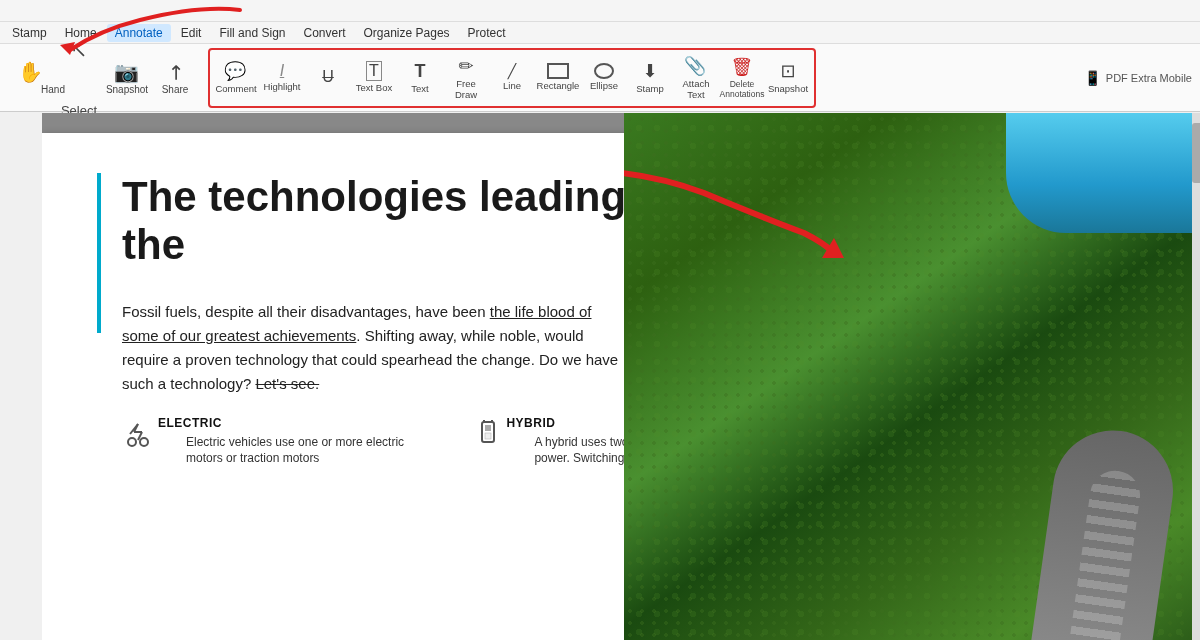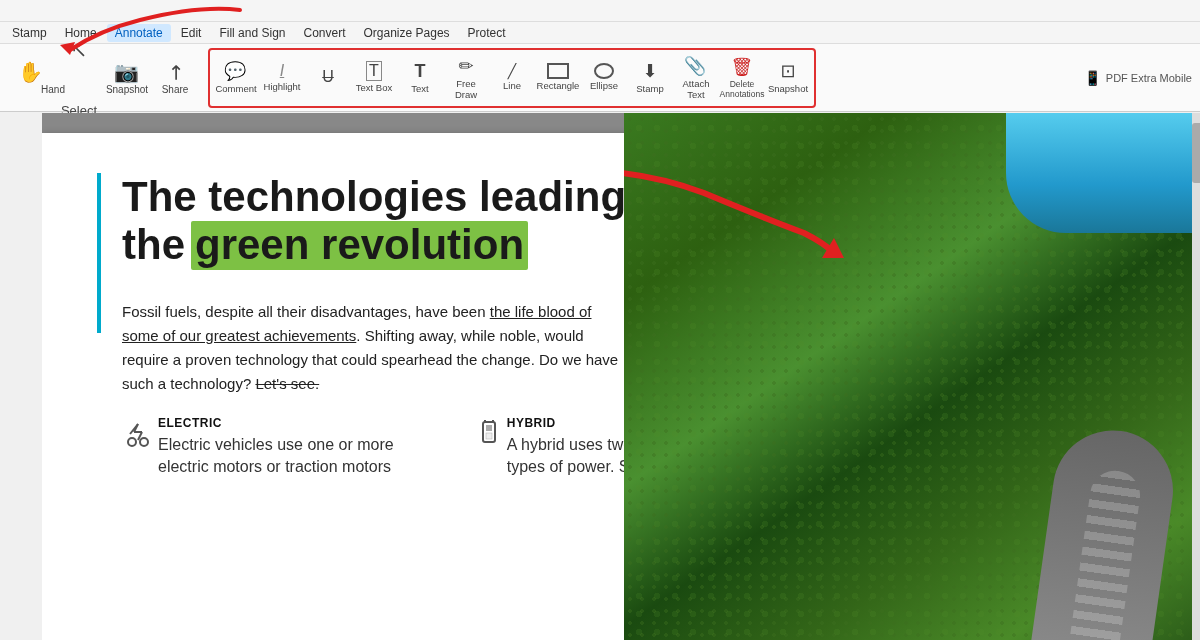--- a/index.html
+++ b/index.html
@@ -203,23 +203,24 @@
       flex-shrink: 0;
     }
     .feature-text h4 {
       font-size: 12px;
       font-weight: 700;
       letter-spacing: 0.5px;
       margin-bottom: 4px;
       color: #111;
     }
     .feature-text p {
-      font-size: 16px;
+      font-size: 12px;
       color: #333;
       line-height: 1.4;
+      margin-left: 28px;
     }
 
     
     .right-image-panel {
       flex: 1;
       background: linear-gradient(135deg, #2d6a2d 0%, #4a9a4a 30%, #1a4a1a 60%, #0a2a0a 100%);
       position: relative;
       overflow: hidden;
       min-width: 380px;
     }
@@ -387,21 +388,20 @@
   <div style="flex:1; display:flex; overflow:hidden; position:relative;">
     <div style="flex:1; overflow-y:auto; padding:0 0; background:#888; display:flex; justify-content:flex-start;">
 
       <div class="pdf-page">
         <div class="page-left-bar"></div>
 
         <div class="page-title">
           <span class="title-line1">The technologies leading</span>
           <span class="title-line2">
             <span>the</span>
-            <span class="highlight-green">green revolution</span>
           </span>
         </div>
 
         <div class="page-body">
           <span>Fossil fuels, despite all their disadvantages, have been </span><span class="underline-text">the life blood of some of our greatest achievements</span><span>. Shifting away, while noble, would require a proven technology that could spearhead the change. Do we have such a technology? </span><span class="strikethrough-text">Let's see.</span>
         </div>
 
         <div class="bottom-section">
           <div class="feature-item">
             <div class="feature-icon">

